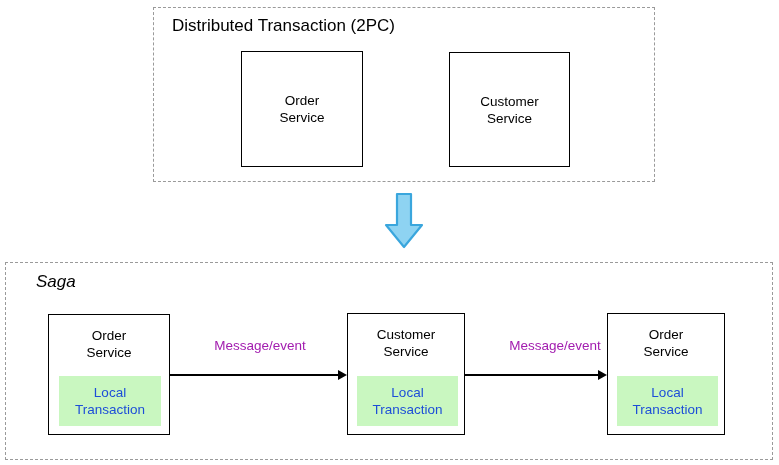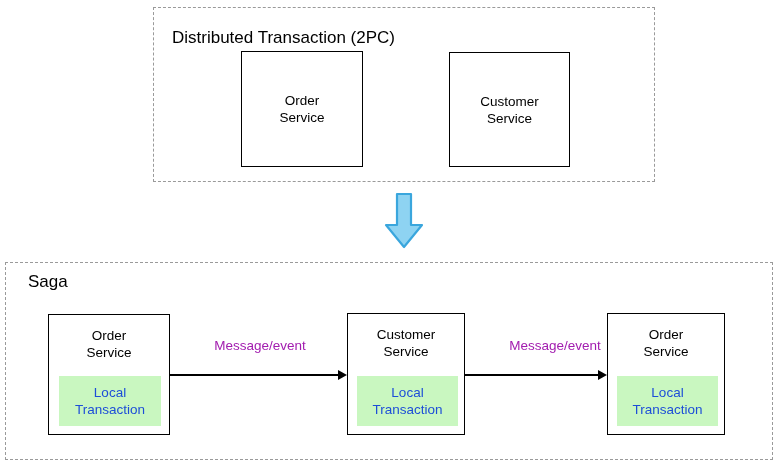--- a/index.html
+++ b/index.html
@@ -112,41 +112,41 @@
     position: absolute;
   }
 </style>
 </head>
 <body>
 
 <div id="canvas">
 
   <div class="group-box" style="left:153px; top:7px; width:502px; height:175px;"></div>
 
-  <div class="group-title" style="left:172px; top:28px;">Distributed Transaction (2PC)</div>
+  <div class="group-title" style="left:172px; top:16px;">Distributed Transaction (2PC)</div>
 
   <div class="svc-box plain" style="left:241px; top:51px; width:122px; height:116px;">
     <div class="svc-label">Order
 Service</div>
   </div>
 
   <div class="svc-box plain" style="left:449px; top:52px; width:121px; height:115px;">
     <div class="svc-label">Customer
 Service</div>
   </div>
 
   <div class="blue-arrow" style="left:383px; top:192px;">
     <svg width="42" height="58" viewBox="0 0 42 58" xmlns="http://www.w3.org/2000/svg">
       <polygon points="14,2 28,2 28,33 39,33 21,55 3,33 14,33" fill="#8ed3f2" stroke="#3aa6dd" stroke-width="2.2" stroke-linejoin="round"></polygon>
     </svg>
   </div>
 
   <div class="group-box" style="left:5px; top:262px; width:768px; height:198px;"></div>
 
-  <div class="group-title" style="left:28px; top:272px;">Saga</div>
+  <div class="group-title" style="left:36px; top:272px;font-style:italic;">Saga</div>
 
   <div class="svc-box saga" style="left:48px; top:314px; width:122px; height:121px;">
     <div class="svc-label">Order
 Service</div>
     <div class="local-txn" style="left:10px; top:61px; width:102px; height:50px;">Local
 Transaction</div>
   </div>
 
   <div class="flow-label" style="left:175px; top:337px; width:170px;">Message/event</div>
   <div class="flow-arrow" style="left:170px; top:368px; width:177px;">

